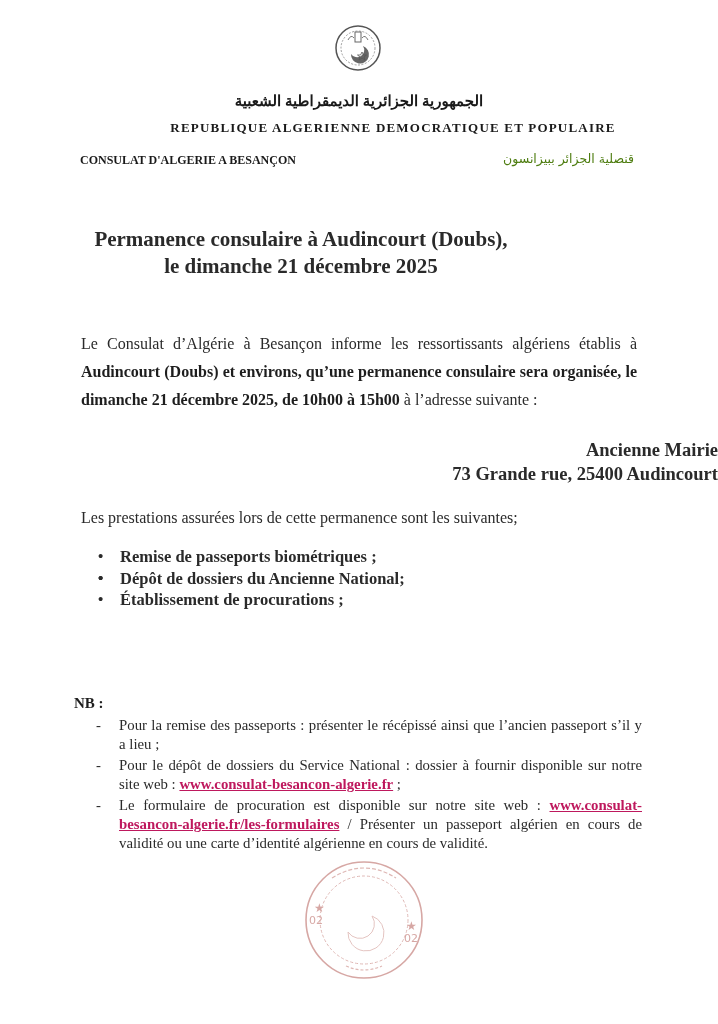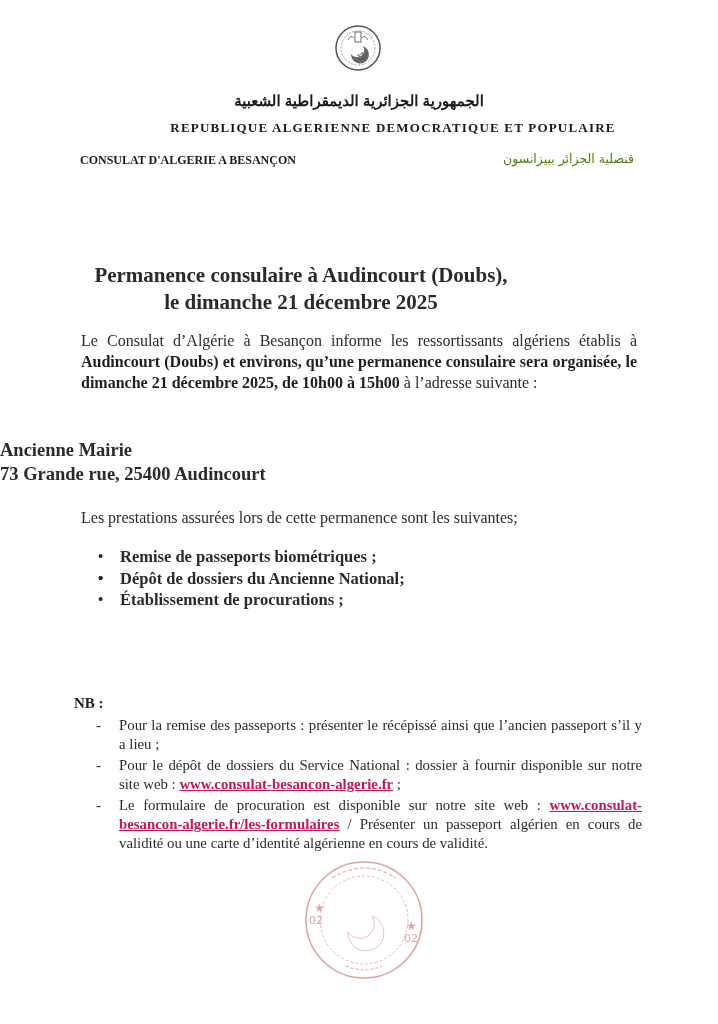--- a/index.html
+++ b/index.html
@@ -5,46 +5,46 @@
   html, body { margin: 0; padding: 0; }
   body {
     width: 718px; height: 1024px; background: #ffffff; position: relative;
     overflow: hidden; color: #222;
     font-family: "Liberation Serif", "DejaVu Serif", serif;
   }
   .abs { position: absolute; }
   .emblem { left: 333px; top: 16px; width: 50px; height: 64px; }
   .arabic-title {
     left: 0; width: 718px; top: 92px; text-align: center;
-    font-family: Liberation Sans, sans-serif; font-weight: bold; font-size: 15px;
+    font-family: Liberation Serif, serif; font-weight: bold; font-size: 15px;
     color: #1a1a1a; direction: rtl;
   }
   .fr-title {
     left: 16px; width: 718px; top: 120px; text-align: center;
     font-weight: bold; font-size: 13px; letter-spacing: 1.2px; color: #1a1a1a;
     padding-left: 36px; box-sizing: border-box;
   }
   .consulat-fr {
     left: 80px; top: 153px; font-weight: bold; font-size: 12px; color: #1a1a1a;
   }
   .consulat-ar {
     right: 84px; top: 151px; font-family: "DejaVu Sans", sans-serif;
     font-size: 12.5px; color: #4d7c0f; direction: rtl;
   }
   .doc-title {
     left: 0; width: 602px; top: 226px; text-align: center; font-weight: bold;
-    font-size: 21px; line-height: 27px; color: #2a2a2a; margin-top: 36px;
+    font-size: 21px; line-height: 27px; color: #2a2a2a;
   }
   .intro {
-    left: 81px; width: 556px; top: 330px; font-size: 16px; line-height: 21px;
+    left: 81px; width: 556px; top: 330px; font-size: 16px; line-height: 28px;
     text-align: justify; color: #2a2a2a;
   }
   .intro b { color: #1e1e1e; }
   .address {
-    left: 0; width: 718px; top: 438px; text-align: left; font-weight: bold;
+    left: 0; width: 718px; top: 438px; text-align: right; font-weight: bold;
     font-size: 18.5px; line-height: 24px; color: #2a2a2a;
   }
   .services-intro {
     left: 81px; top: 509px; font-size: 16px; color: #2a2a2a;
   }
   .services {
     left: 98px; top: 546px; margin: 0; padding: 0; list-style: none;
     font-weight: bold; font-size: 16.5px; line-height: 21.5px; color: #2a2a2a;
   }
   .services li { position: relative; padding-left: 22px; }

